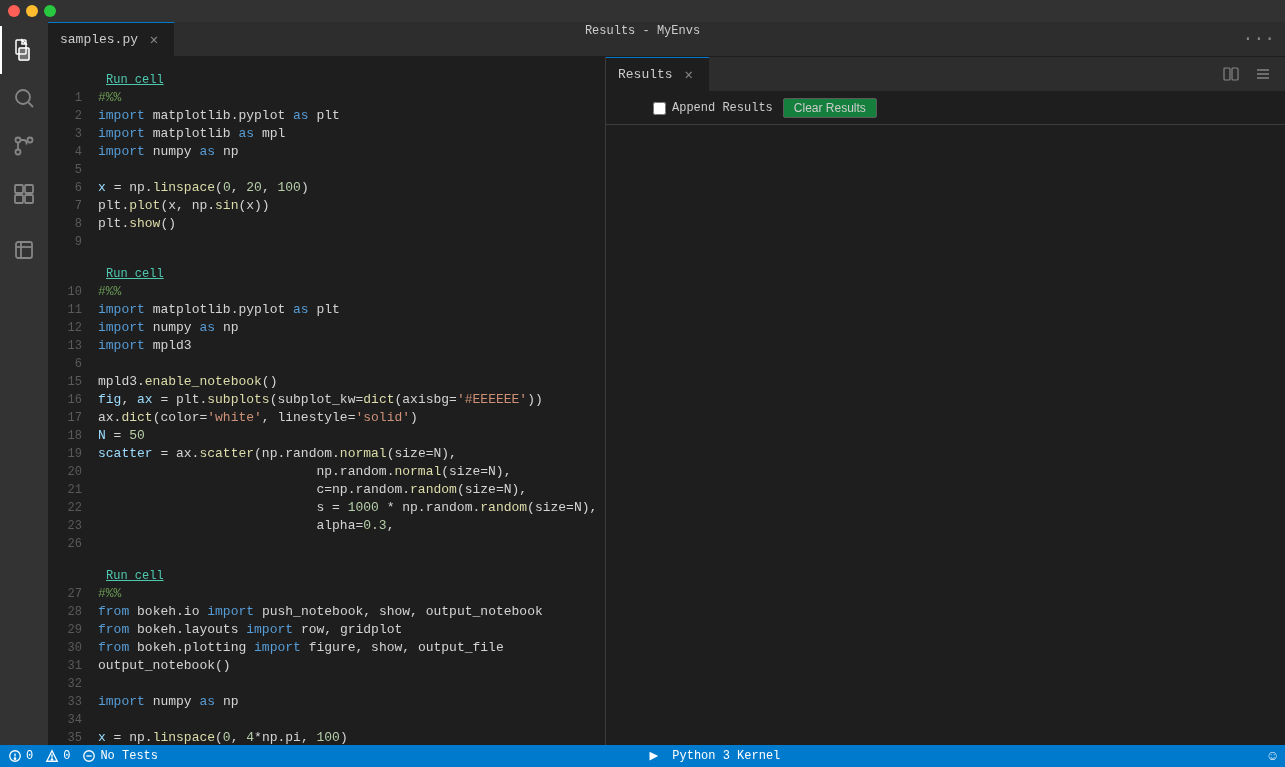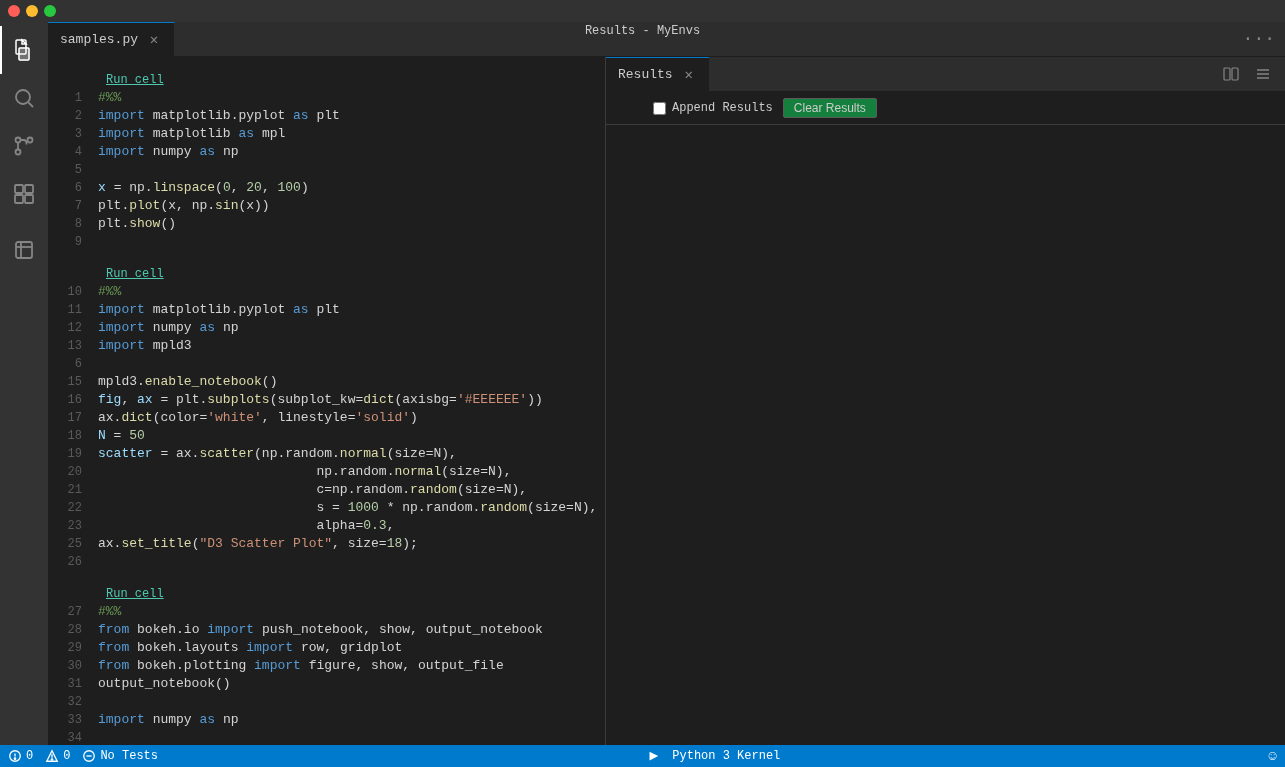--- a/index.html
+++ b/index.html
@@ -483,24 +483,20 @@
           </div>
           <div class="code-line">
             <span class="line-number">22</span>
             <span class="line-content"><span class="plain">                            s = </span><span class="num">1000</span><span class="plain"> * np.random.</span><span class="fn">random</span><span class="plain">(size=N),</span></span>
           </div>
           <div class="code-line">
             <span class="line-number">23</span>
             <span class="line-content"><span class="plain">                            alpha=</span><span class="num">0.3</span><span class="plain">,</span></span>
           </div>
           <div class="code-line">
-            <span class="line-number">25</span>
-            <span class="line-content"><span class="plain">ax.</span><span class="fn">set_title</span><span class="plain">(</span><span class="st">"D3 Scatter Plot"</span><span class="plain">, size=</span><span class="num">18</span><span class="plain">);</span></span>
-          </div>
-          <div class="code-line">
             <span class="line-number">26</span>
             <span class="line-content"> </span>
           </div>
 
           <div class="run-cell-area">
             <a class="run-cell-link">Run cell</a>
           </div>
           <div class="code-line">
             <span class="line-number">27</span>
             <span class="line-content"><span class="cell-marker">#%%</span></span>

